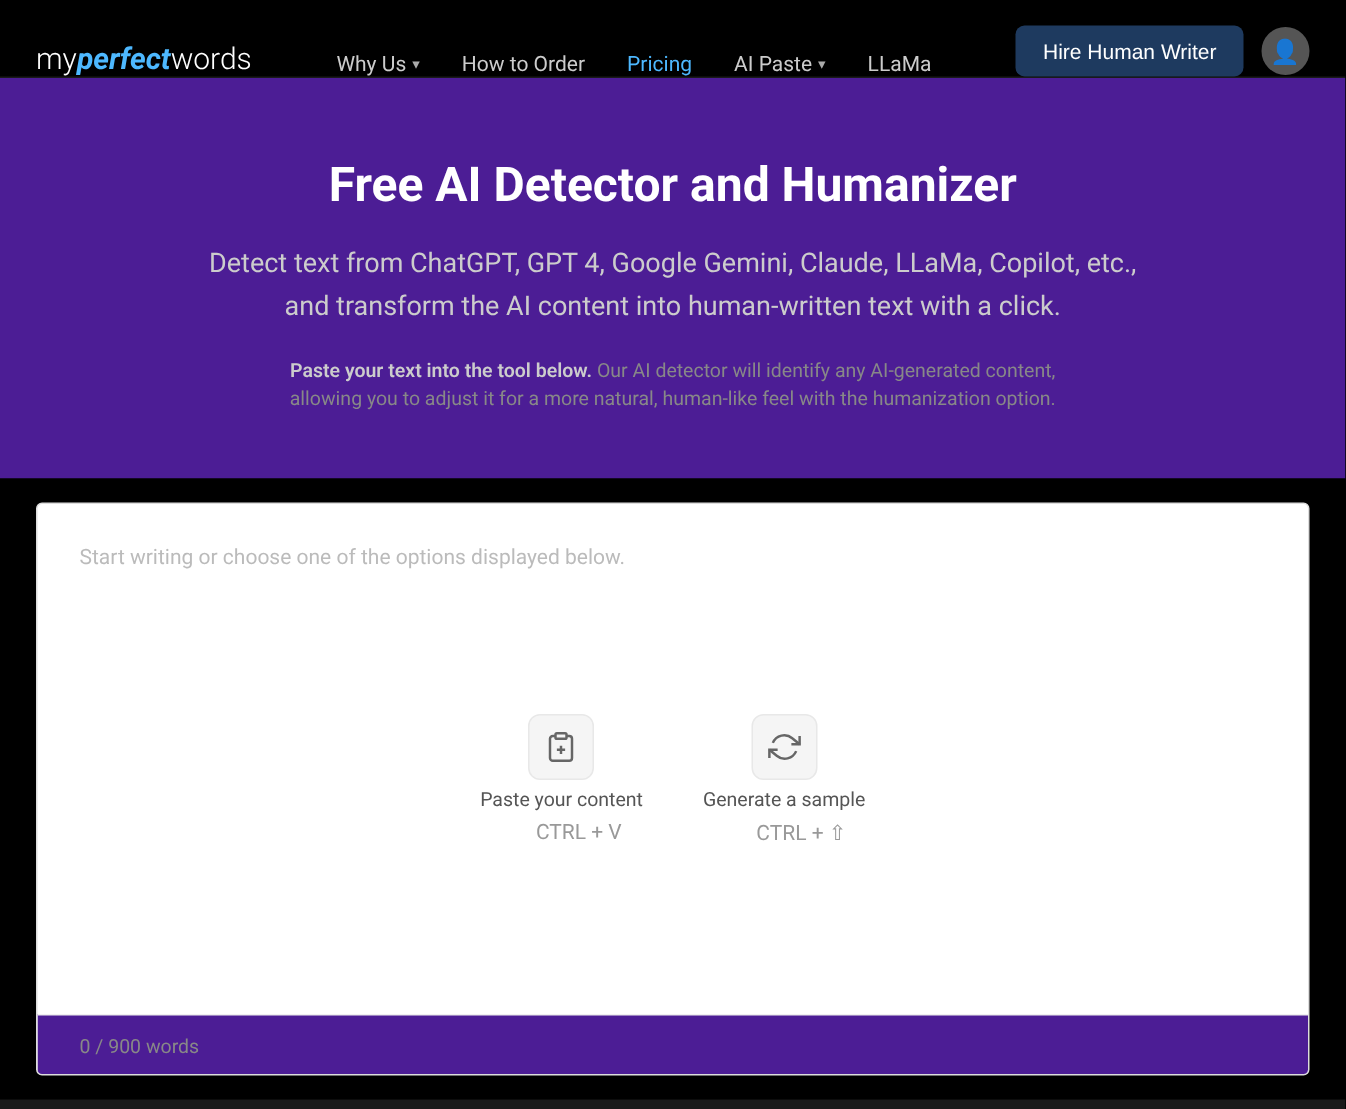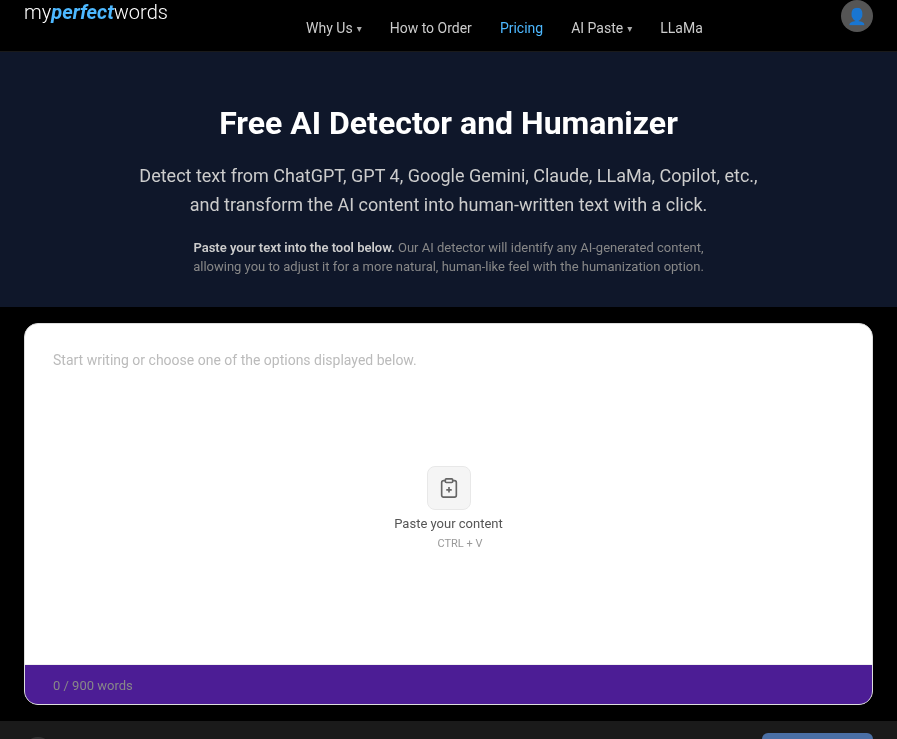--- a/index.html
+++ b/index.html
@@ -9,21 +9,21 @@
       color: #fff;
       width: 897px;
       min-height: 739px;
       overflow-x: hidden;
     }
 
     
     .navbar {
       background: #000;
       display: flex;
-      align-items: flex-start;
+      align-items: flex-end;
       justify-content: space-between;
       padding: 0 24px;
       height: 52px;
       border-bottom: 1px solid #1a1a1a;
     }
     .logo {
       font-size: 20px;
       font-weight: 400;
       color: #fff;
     }
@@ -77,55 +77,55 @@
       justify-content: center;
       cursor: pointer;
       font-size: 16px;
       color: #ccc;
     }
 
     
     .hero {
       text-align: center;
       padding: 52px 4px 30px;
-      background: #0f172a;
+      background: #4c1d95;
     }
     .hero h1 {
       font-size: 32px;
       font-weight: 700;
       color: #fff;
       margin-bottom: 20px;
     }
     .hero .subtitle {
       font-size: 18px;
       color: #ccc;
       line-height: 1.6;
       max-width: 620px;
       margin: 0 auto 18px;
     }
     .hero .hint {
       font-size: 13px;
       color: #888;
       max-width: 560px;
-      margin: 0 auto;
+      margin: 12px auto;
       line-height: 1.5;
     }
     .hero .hint strong {
       color: #ccc;
       font-weight: 600;
     }
 
     
     .tool-wrapper {
       padding: 16px 24px;
       background: #000;
     }
     .tool-container {
       background: #fff;
-      border-radius: 14px;
+      border-radius: 4px;
       overflow: hidden;
       border: 1px solid #ddd;
     }
 
     .text-area-section {
       min-height: 340px;
       padding: 24px 28px 16px;
       position: relative;
       display: flex;
       flex-direction: column;
@@ -164,21 +164,21 @@
       font-size: 20px;
       color: #666;
       border: 1px solid #e8e8e8;
     }
     .action-item .action-label {
       font-size: 13px;
       color: #555;
       text-align: center;
     }
     .action-item .action-shortcut {
-      font-size: 11px;
+      font-size: 14px;
       color: #999;
       text-align: center;
       margin-left: 23px;
     }
 
     .word-count-bar {
       padding: 10px 28px;
       border-top: 1px solid #f0f0f0;
       background: #4c1d95;
     }
@@ -264,20 +264,21 @@
       </a>
     </li>
     <li>
       <a href="#">
         <span>LLaMa</span>
       </a>
     </li>
   </ul>
 
   <div class="nav-right">
+    <button class="hire-btn">Hire Human Writer</button>
     <div class="avatar-icon">👤</div>
   </div>
 </nav>
 
 <section class="hero">
   <h1>Free AI Detector and Humanizer</h1>
   <p class="subtitle">Detect text from ChatGPT, GPT 4, Google Gemini, Claude, LLaMa, Copilot, etc., and transform the AI content into human-written text with a click.</p>
   <p class="hint">
     <strong>Paste your text into the tool below.</strong><span> Our AI detector will identify any AI-generated content, allowing you to adjust it for a more natural, human-like feel with the humanization option.</span>
   </p>
@@ -293,20 +294,32 @@
             <svg width="22" height="22" viewBox="0 0 24 24" fill="none" stroke="#666" stroke-width="1.8">
               <rect x="8" y="2" width="8" height="4" rx="1" ry="1"></rect>
               <path d="M16 4h2a2 2 0 012 2v14a2 2 0 01-2 2H6a2 2 0 01-2-2V6a2 2 0 012-2h2"></path>
               <line x1="12" y1="11" x2="12" y2="17"></line>
               <line x1="9" y1="14" x2="15" y2="14"></line>
             </svg>
           </div>
           <span class="action-label">Paste your content</span>
           <span class="action-shortcut">CTRL + V</span>
         </div>
+        <div class="action-item">
+          <div class="icon-box">
+            <svg width="22" height="22" viewBox="0 0 24 24" fill="none" stroke="#666" stroke-width="1.8">
+              <polyline points="23 4 23 10 17 10"></polyline>
+              <polyline points="1 20 1 14 7 14"></polyline>
+              <path d="M3.51 9a9 9 0 0114.14-3.36L23 10"></path>
+              <path d="M20.49 15a9 9 0 01-14.14 3.36L1 14"></path>
+            </svg>
+          </div>
+          <span class="action-label">Generate a sample</span>
+          <span class="action-shortcut">CTRL + ⇧</span>
+        </div>
       </div>
     </div>
     <div class="word-count-bar">
       <span class="word-count">0 / 900 words</span>
     </div>
   </div>
 </div>
 
 <div class="bottom-bar">
   <div class="status-left">

